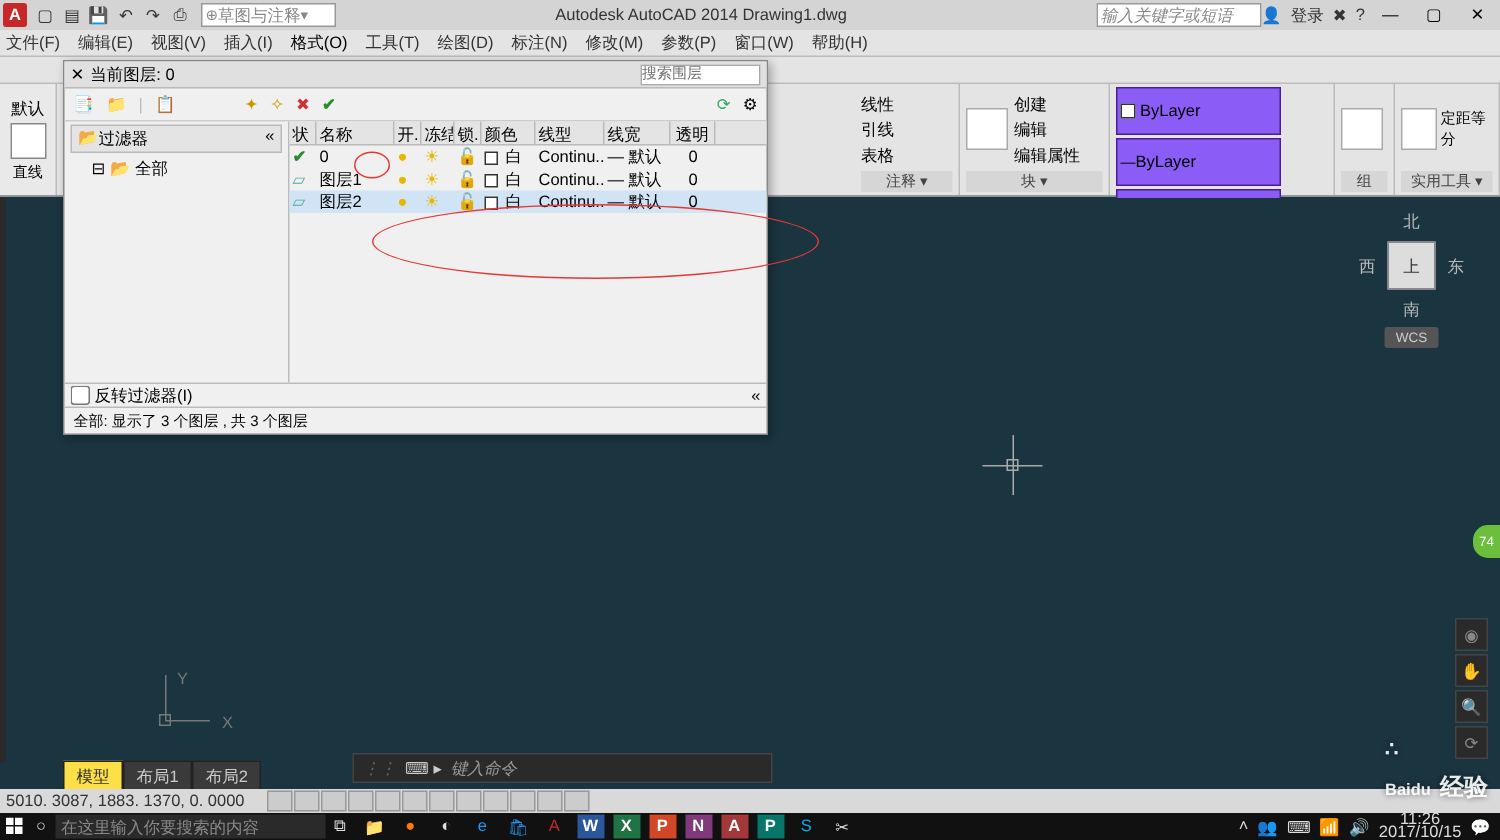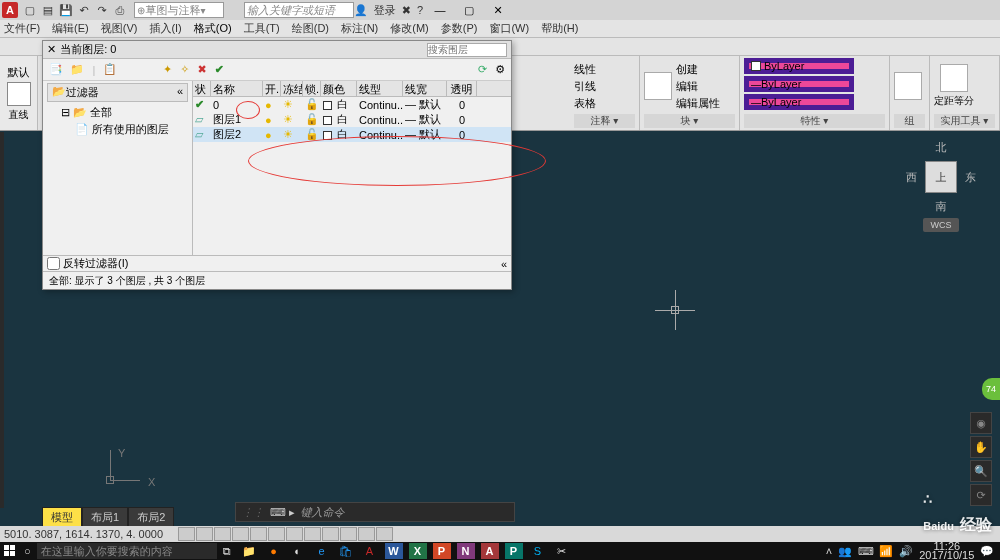--- a/index.html
+++ b/index.html
@@ -21,24 +21,24 @@
 .menubar span { cursor:default; }
 .menubar .hl { color:#000; }
 
 
 .ribbon { height:75px; background:#e4e4e4; display:flex; align-items:stretch; border-bottom:1px solid #999; position:relative; }
 .ribbon .locked { width:38px; background:#e9e9e9; border-right:1px solid #bbb; display:flex; flex-direction:column; align-items:center; justify-content:center; gap:2px; }
 .ribbon .locked .box { width:24px; height:24px; border:1px solid #888; background:#fff; }
 .ribbon .group { border-right:1px solid #bbb; display:flex; flex-direction:column; padding:2px 4px; }
 .ribbon .group .body { flex:1; display:flex; align-items:center; gap:4px; }
 .ribbon .group .label { height:14px; background:#d6d6d6; text-align:center; font-size:10px; color:#444; }
-.ribbon .biglbl { display:flex; flex-direction:column; align-items:center; gap:2px; }
+.ribbon .biglbl { display:flex; flex-direction:row; align-items:center; gap:2px; }
 .ribbon .biglbl .icon { width:28px; height:28px; background:#fff; border:1px solid #aaa; }
 .ribbon .stack { display:flex; flex-direction:column; gap:2px; font-size:10px; }
-.ribbon .combo { width:110px; height:16px; background:#ec4899; border:5px solid #4c1d95; display:flex; align-items:center; padding:0 2px; font-size:10px; }
+.ribbon .combo { width:110px; height:32px; background:#8b5cf6; border:1px solid #4c1d95; display:flex; align-items:center; padding:0 2px; font-size:10px; }
 .ribbon .combo .sw { width:10px; height:10px; background:#fff; border:1px solid #333; margin-right:3px; }
 
 
 .canvas { position:absolute; left:4px; top:132px; right:4px; bottom:52px; background:#1a3440; }
 .viewcube { position:absolute; right:20px; top:8px; width:70px; height:90px; color:#bbb; text-align:center; }
 .viewcube .cube { width:32px; height:32px; background:#ddd; margin:6px auto; border:1px solid #888; display:flex; align-items:center; justify-content:center; color:#333; font-size:10px; }
 .viewcube .wcs { width:36px; height:14px; margin:4px auto; background:#555; color:#ccc; font-size:9px; display:flex; align-items:center; justify-content:center; border-radius:2px; }
 .cursor { position:absolute; left:655px; top:290px; width:40px; height:40px; }
 .cursor::before { content:""; position:absolute; left:20px; top:0; width:1px; height:40px; background:#aaa; }
 .cursor::after { content:""; position:absolute; left:0; top:20px; width:40px; height:1px; background:#aaa; }
@@ -95,38 +95,39 @@
 .taskbar .start svg{width:12px;height:12px}
 .taskbar .search { background:#2a2a2a; height:16px; width:180px; display:flex; align-items:center; padding:0 4px; color:#888; }
 .taskbar .apps { display:flex; gap:6px; margin-left:4px; }
 .taskbar .apps span { width:18px; height:16px; display:flex; align-items:center; justify-content:center; }
 .taskbar .tray { margin-left:auto; display:flex; align-items:center; gap:6px; padding-right:4px; }
 .taskbar .clock { text-align:center; line-height:9px; font-size:9px; }
 
 
 .watermark { position:absolute; right:8px; bottom:24px; color:#fff; font-size:22px; font-weight:bold; opacity:.9; text-shadow:0 0 4px rgba(0,0,0,.6); }
 .watermark .paw { font-size:14px; letter-spacing:-3px; }
-.badge74 { position:absolute; right:0; top:350px; width:18px; height:22px; background:#6bbf3c; border-radius:10px 0 0 10px; color:#fff; font-size:9px; display:flex; align-items:center; justify-content:center;margin-top:28px; }
+.badge74 { position:absolute; right:0; top:350px; width:18px; height:22px; background:#6bbf3c; border-radius:10px 0 0 10px; color:#fff; font-size:9px; display:flex; align-items:center; justify-content:center; }
 .leftstrip { position:absolute; left:0; top:132px; width:42px; bottom:52px; background:#2a2a2a; color:#999; font-size:9px; padding:2px; writing-mode:vertical-rl; }
 .leftstrip .txt { writing-mode:horizontal-tb; padding:2px; }
 </style>
 </head>
 <body>
 
 <div class="titlebar">
   <div class="logo">A</div>
   <div class="qat">
     <span>▢</span>
     <span>▤</span>
     <span>💾</span>
     <span>↶</span>
     <span>↷</span>
     <span>⎙</span>
   </div>
   <div class="searchbox">⊕ <span>草图与注释</span> ▾</div>
+  <div class="title">Autodesk AutoCAD 2014   Drawing1.dwg</div>
   <div class="searchbox kw">
       <span style="font-style:italic">输入关键字或短语</span>
     </div>
   <div class="right">
     <span>👤</span>
     <span>登录</span>
     <span>✖</span>
     <span>?</span>
   </div>
   <div class="wctrl">
@@ -270,21 +271,20 @@
     <span>⚙</span>
   </div>
   <div class="main">
     <div class="tree">
       <div class="thdr">
           <span>📂 </span>
           <span>过滤器</span>
           <span style="margin-left:auto">«</span>
         </div>
       <div class="node">⊟ 📂 <span>全部</span></div>
-      <div class="node" style="padding-left:28px">📄 <span>所有使用的图层</span></div>
     </div>
     <div class="grid">
       <div class="ghdr">
         <span class="col-st">状</span>
         <span class="col-nm">名称</span>
         <span class="col-on">开.</span>
         <span class="col-fr">冻结</span>
         <span class="col-lk">锁..</span>
         <span class="col-co">颜色</span>
         <span class="col-lt">线型</span>
@@ -342,21 +342,21 @@
   <span>键入命令</span>
 </div>
 
 <div class="tabs">
   <span class="active">模型</span>
   <span>布局1</span>
   <span>布局2</span>
 </div>
 
 <div class="statusbar">
-  <span class="coords">5010. 3087, 1614. 1370, 4. 0000</span>
+  <span class="coords">5010. 3087, 1883. 1370, 0. 0000</span>
   <div class="btns">
     <span></span>
       <span></span>
     <span></span>
       <span></span>
     <span></span>
       <span></span>
     <span></span>
       <span></span>
     <span></span>

